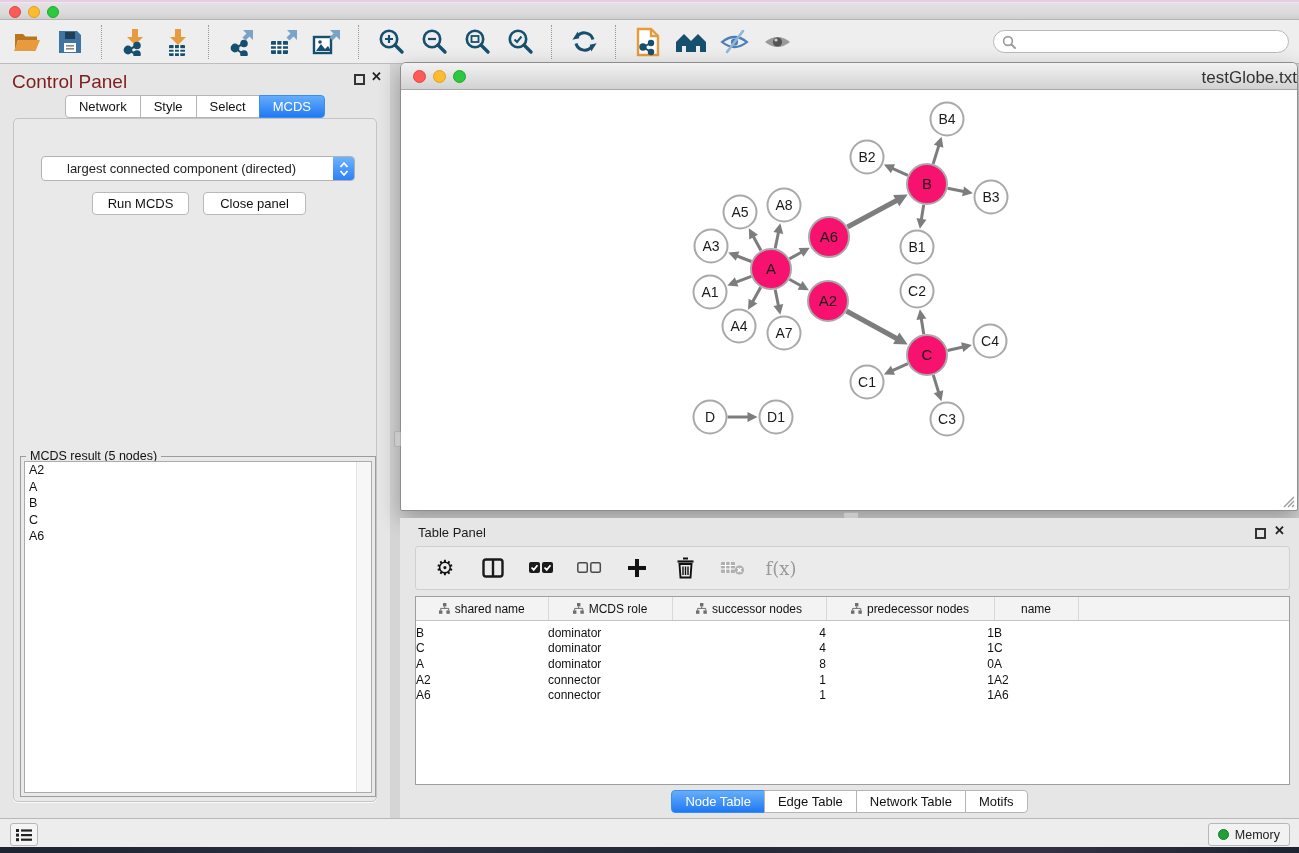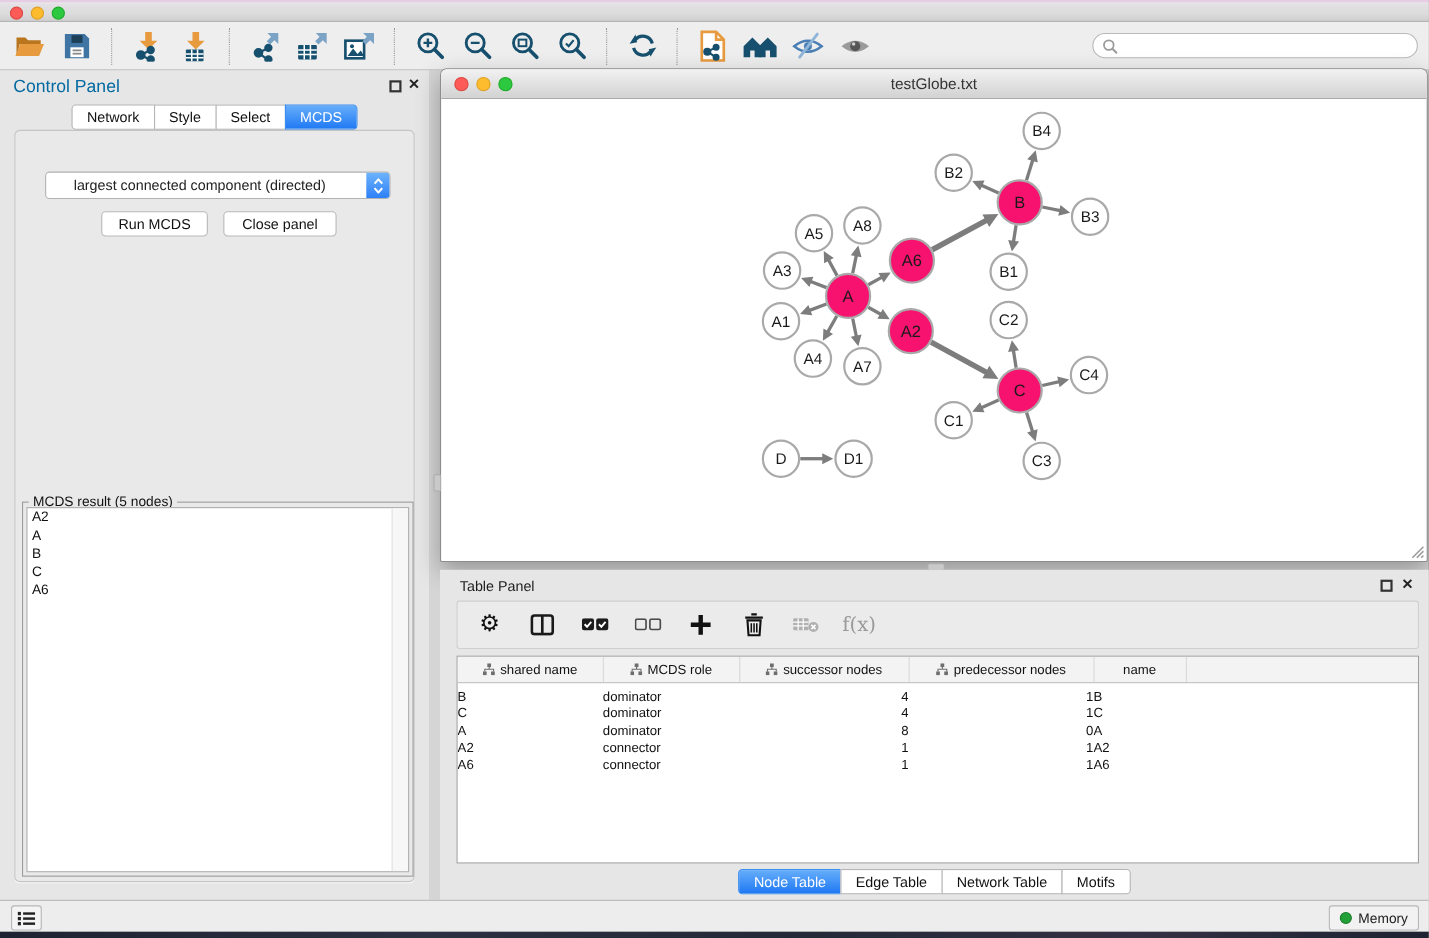--- a/index.html
+++ b/index.html
@@ -19,21 +19,21 @@
     border-bottom:1px solid #bdbdbd;box-sizing:border-box;display:flex;align-items:center;
     padding-left:10px;gap:9px;}
   .tbtn{width:34px;height:32px;display:flex;align-items:center;justify-content:center;flex:0 0 auto;}
   .tsep{width:1px;height:34px;border-left:1px dotted #999;margin:0 5px;flex:0 0 auto;}
   .search{position:absolute;right:10px;top:10px;width:296px;height:23px;background:#fff;
     border:1px solid #b9b9b9;border-radius:12px;display:flex;align-items:center;padding-left:8px;box-sizing:border-box;}
   .search input{border:none;outline:none;flex:1;font-size:12px;background:transparent;margin-left:5px;font-family:"Liberation Sans",sans-serif;}
   
   .cpanel{position:absolute;left:0;top:64px;width:390px;height:754px;background:#e6e6e6;box-sizing:border-box;}
   .panel-head{position:absolute;left:0;top:0;width:100%;height:26px;}
-  .panel-head .ptitle{position:absolute;left:12px;top:7px;font-size:16px;color:#0369a1;}
+  .panel-head .ptitle{position:absolute;left:12px;top:7px;font-size:19px;color:#7f1d1d;}
   .wctl{position:absolute;top:7px;width:12px;height:12px;cursor:pointer;}
   .float-ic{box-sizing:border-box;border:2px solid #333;width:11px;height:11px;display:inline-block;}
   .close-ic{font-size:13px;font-weight:bold;color:#222;line-height:11px;}
   .tabs{position:absolute;left:0;right:0;display:flex;justify-content:center;}
   .tab{height:21px;line-height:21px;padding:0 13px;font-size:13px;background:#fff;border:1px solid #b5b5b5;
        margin-left:-1px;cursor:pointer;color:#111;}
   .tab:first-child{border-radius:4px 0 0 4px;margin-left:0;}
   .tab:last-child{border-radius:0 4px 4px 0;}
   .tab.active{background:linear-gradient(#66aefb,#2079f4);border-color:#3a8ef0;color:#fff;}
   .cbox{position:absolute;left:13px;top:54px;width:362px;height:682px;background:#e9e9e9;
@@ -49,21 +49,21 @@
   .fieldset .legend{position:absolute;left:5px;top:-8px;background:#e9e9e9;padding:0 4px;font-size:12.5px;color:#111;}
   .mlist{position:absolute;left:3px;right:3px;top:4px;bottom:3px;background:#fff;border:1px solid #ababab;overflow:hidden;}
   .mlist .item{font-size:12.5px;line-height:16.5px;padding-left:4px;color:#111;}
   .mlist .vtrack{position:absolute;right:0;top:0;bottom:0;width:14px;background:#f7f7f7;border-left:1px solid #e2e2e2;}
   
   .netwin{position:absolute;left:400px;top:62px;width:898px;height:449px;background:#fff;
     border:1px solid #8d8d8d;border-radius:6px 6px 2px 2px;box-sizing:border-box;
     box-shadow:0 8px 22px rgba(0,0,0,.30);}
   .netwin .wtitle{position:absolute;left:0;top:0;right:0;height:26px;border-radius:5px 5px 0 0;
     background:linear-gradient(#f2f2f2,#d2d2d2);border-bottom:1px solid #a9a9a9;}
-  .netwin .wtitle .title{position:absolute;left:0;right:0;top:5px;text-align:center;font-size:14px;color:#333;}
+  .netwin .wtitle .title{position:absolute;left:0;right:0;top:5px;text-align:right;font-size:17px;color:#333;}
   .ntl{position:absolute;top:7px;width:13px;height:13px;border-radius:50%;box-sizing:border-box;}
   .ntl.red{left:12px;background:#fc5b57;border:1px solid #dd4742;}
   .ntl.yel{left:32px;background:#fdbc2e;border:1px solid #dfa023;}
   .ntl.grn{left:52px;background:#2bc840;border:1px solid #1eab29;}
   .netcanvas{position:absolute;left:0;top:26px;width:896px;height:421px;}
   .grip{position:absolute;right:2px;bottom:2px;width:13px;height:13px;}
   .split-h{position:absolute;left:843px;top:512px;width:14px;height:5px;background:#c9c9c9;border:1px solid #aeaeae;border-radius:2px;}
   .split-v{position:absolute;left:394px;top:431px;width:5px;height:14px;background:#c9c9c9;border:1px solid #aeaeae;border-radius:2px;}
   
   .tpanel{position:absolute;left:400px;top:518px;width:899px;height:300px;background:#e6e6e6;}

